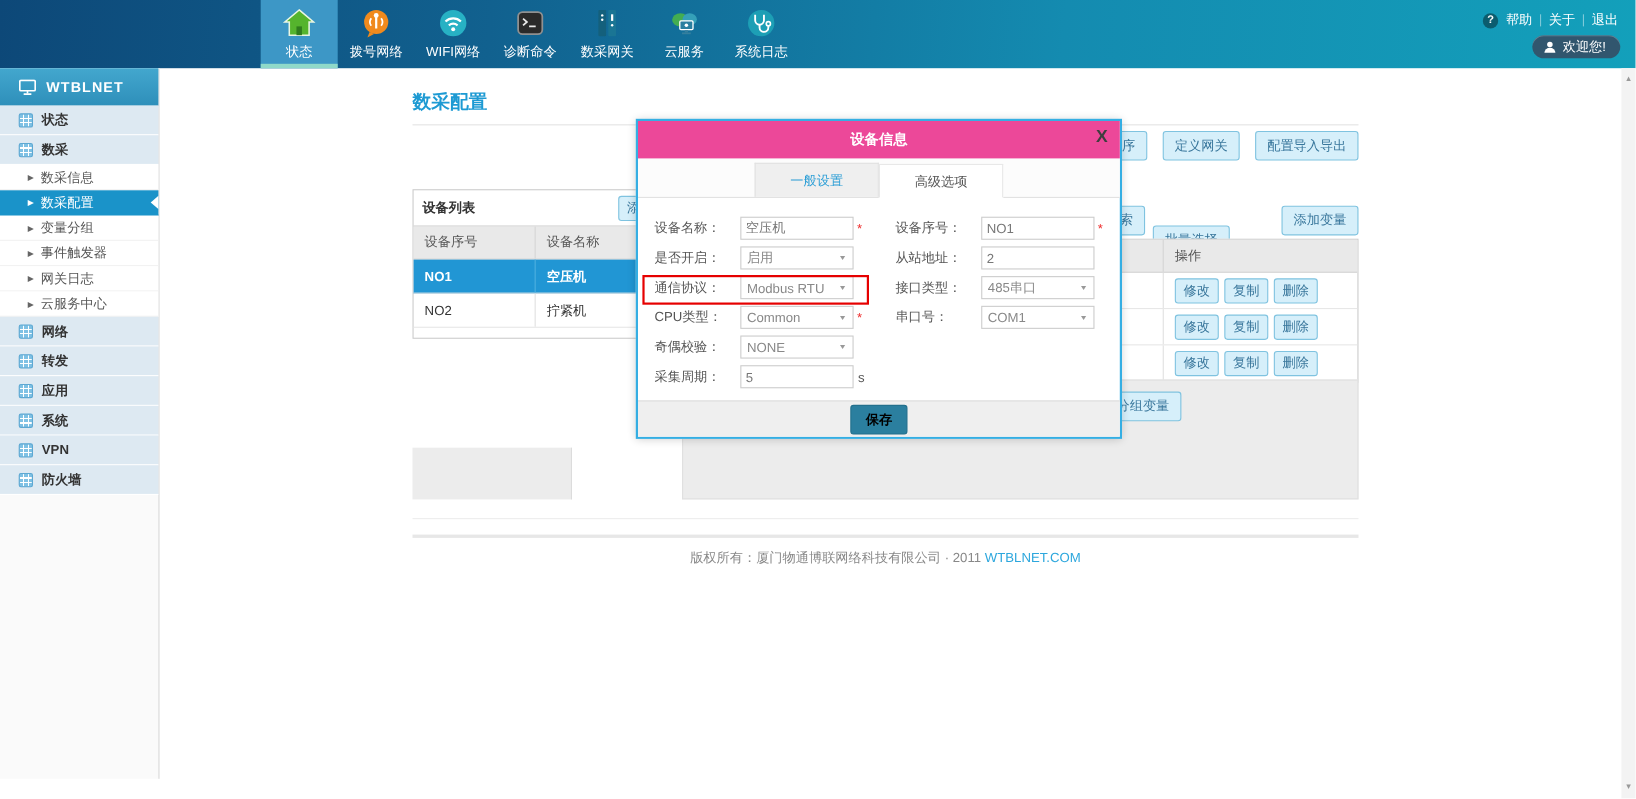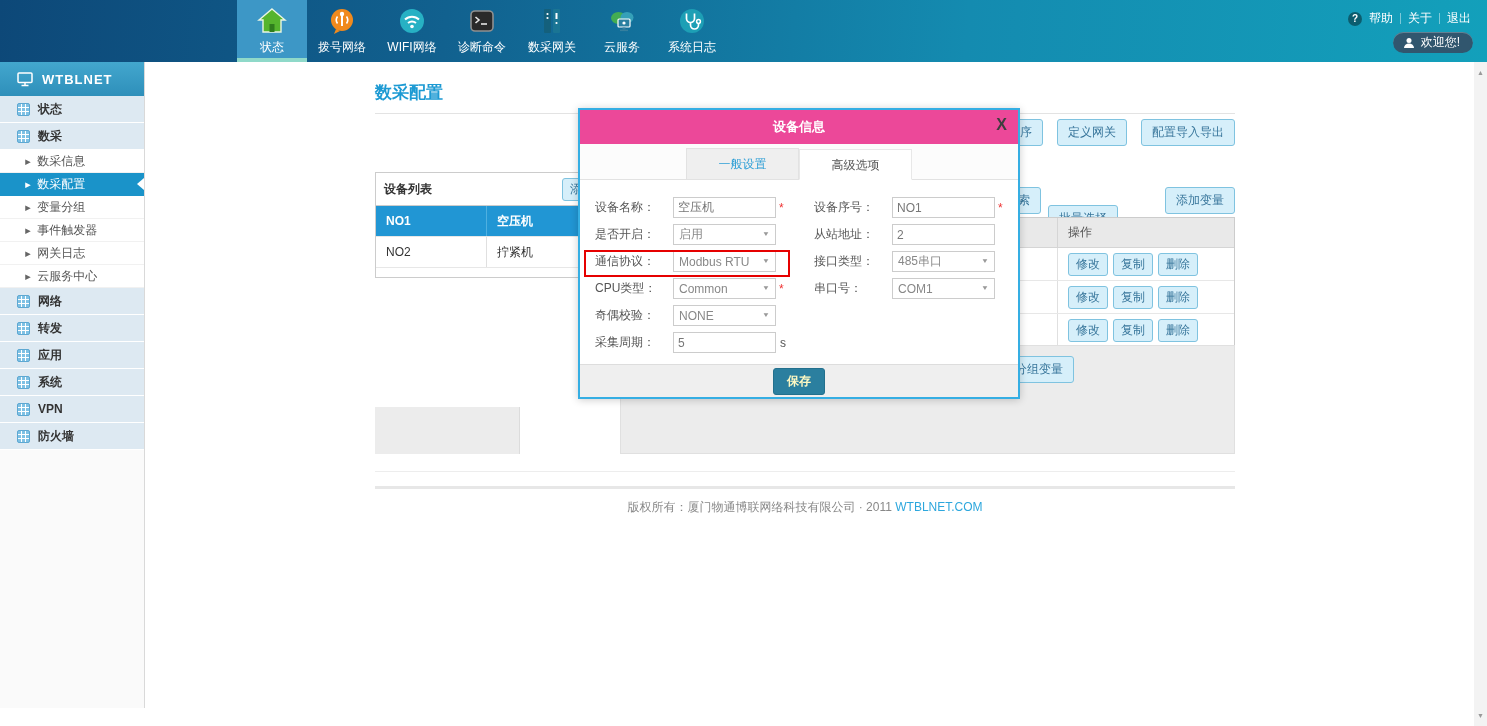--- a/index.html
+++ b/index.html
@@ -133,21 +133,21 @@
   .msel { width:103px; height:21px; border:1px solid #ccc; background:#fff; font-size:12px;
           color:#888; display:flex; align-items:center; justify-content:space-between;
           padding:0 5px; cursor:pointer; }
   .caret { font-size:8px; color:#999; transform:scaleY(.8); }
   .req { color:#e33; font-size:12px; margin-left:3px; }
   .suffix { font-size:12px; color:#555; margin-left:4px; }
   .hl-box { position:absolute; left:4px; top:-1px; width:206px; height:27px;
             border:2px solid #e60000; pointer-events:none; }
   .m-footer { height:33px; background:#efefef; border-top:1px solid #ddd; display:flex;
               align-items:center; justify-content:center; }
-  .btn-save { background:#2b7f9f; border:1px solid #23708d; color:#fef9c3; font-size:12px;
+  .btn-save { background:#2b7f9f; border:1px solid #23708d; color:#000000; font-size:12px;
               font-weight:bold; padding:4px 13px; border-radius:3px; cursor:pointer; }
 
   
   .scrollbar { position:absolute; right:0; top:62px; width:13px; height:664px; background:#f3f3f3; }
   .sb-arrow { position:absolute; left:0; width:13px; height:13px; display:flex; align-items:center;
               justify-content:center; font-size:7px; color:#999; cursor:pointer; }
   .sb-up { top:4px; } .sb-down { bottom:4px; }
 </style>
 </head>
 <body>
@@ -315,20 +315,24 @@
     <button class="btn">定义网关</button>
     <button class="btn">配置导入导出</button>
   </div>
 
   <div class="panels">
 
     <div class="left-panel">
       <div class="lp-header">
         <span class="lp-title">设备列表</span>
         <button class="btn btn-sm">添加</button>
+      </div>
+      <div class="lp-cols">
+        <div class="lp-c1">设备序号</div>
+        <div class="lp-c2">设备名称</div>
       </div>
       <div class="lp-row selected">
         <div class="lp-c1">NO1</div>
         <div class="lp-c2">空压机</div>
       </div>
       <div class="lp-row">
         <div class="lp-c1">NO2</div>
         <div class="lp-c2">拧紧机</div>
       </div>
       <div class="lp-empty"></div>

